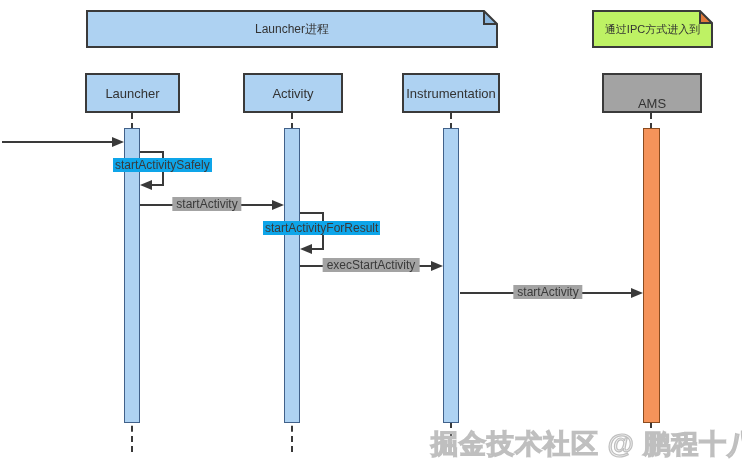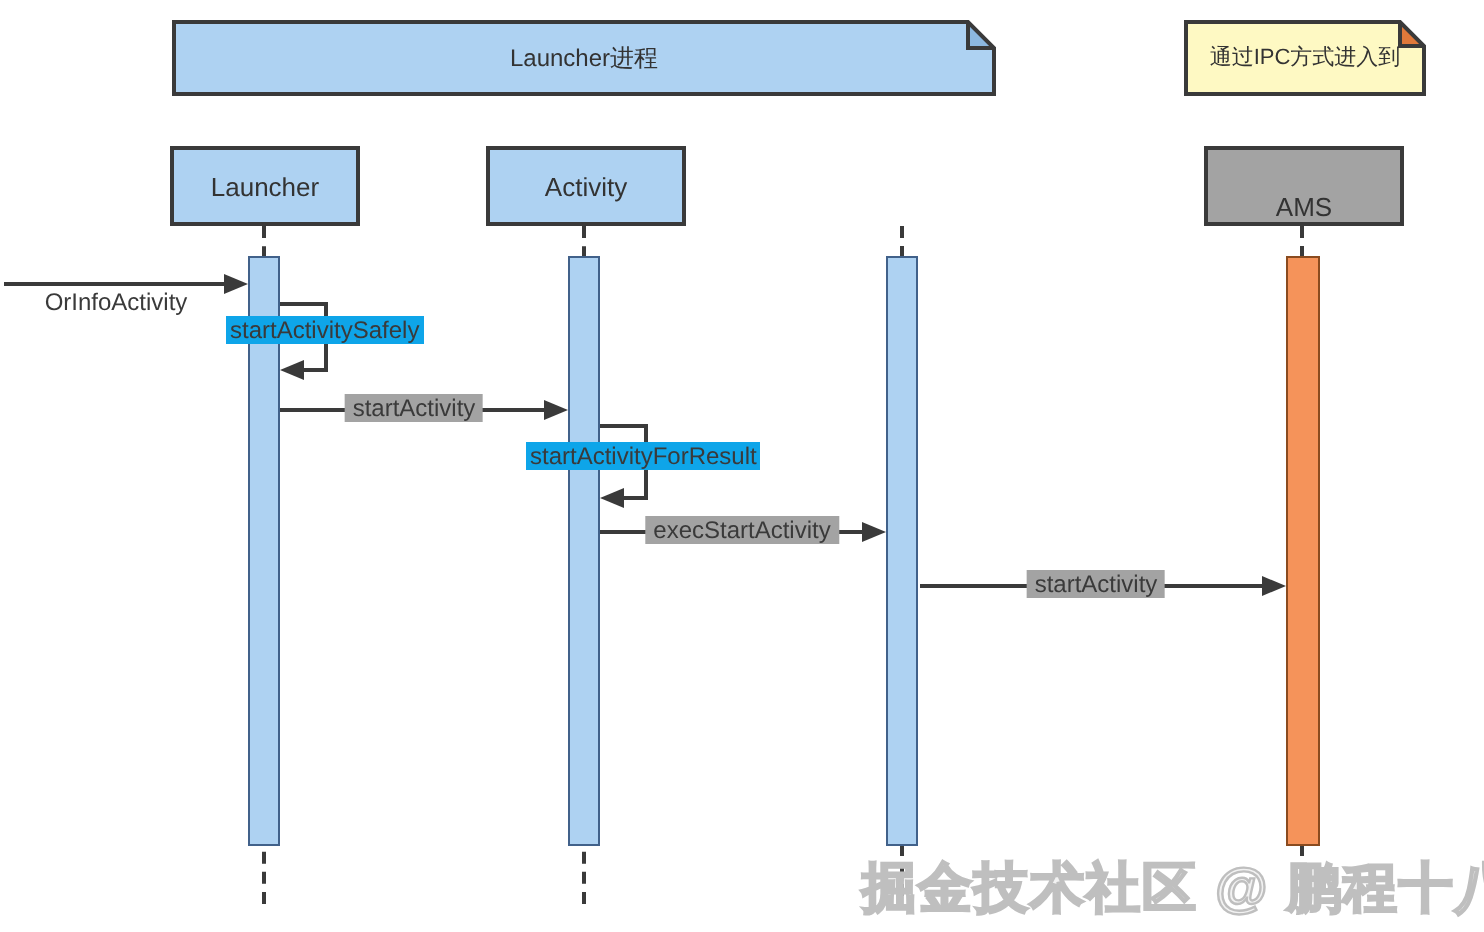--- a/index.html
+++ b/index.html
@@ -24,21 +24,21 @@
     display: flex;
     align-items: center;
     justify-content: center;
     text-align: center;
     font-size: 12px;
     color: #333;
   }
   .note-big { left: 86px; top: 10px; width: 412px; height: 38px; }
   .note-ipc {
     left: 592px; top: 10px; width: 121px; height: 38px;
-    background: #fef9c3;
+    background: #bef264;
     flex-direction: column;
     font-size: 11px;
     line-height: 13px;
   }
   .fold {
     position: absolute;
     top: -2px; right: -2px;
   }
   
   .head {
@@ -150,32 +150,34 @@
   <div class="dash" style="left:291px; top:113px; height:339px;"></div>
   <div class="dash" style="left:450px; top:113px; height:335px;"></div>
   <div class="dash" style="left:650px; top:113px; height:335px;"></div>
 
   <div class="head" style="left:85px; width:95px;">
     <span>Launcher</span>
   </div>
   <div class="head" style="left:243px; width:100px;">
     <span>Activity</span>
   </div>
+  <div class="head" style="left:402px; width:98px;">
+    <span>Instrumentation</span>
+  </div>
   <div class="head head-ams" style="left:602px; width:100px;">
     <span>AMS</span>
   </div>
 
   <div class="bar" style="left:124px;"></div>
   <div class="bar" style="left:284px;"></div>
   <div class="bar" style="left:443px;"></div>
   <div class="bar bar-ams" style="left:643px;"></div>
 
   <div class="mline" style="left:2px; top:141px; width:111px;"></div>
   <div class="arr-r" style="left:112px; top:137px;"></div>
-  <div class="mlabel" style="left:2px; top:144px; width:112px; text-align:center;">OrInfoActivity</div>
 
   <div class="mline" style="left:140px; top:151px; width:24px;"></div>
   <div class="vline" style="left:162px; top:151px; height:35px;"></div>
   <div class="mline" style="left:151px; top:184px; width:12px;"></div>
   <div class="arr-l" style="left:140px; top:180px;"></div>
   <div class="mlabel mlabel-self" style="left:113px; top:158px;">startActivitySafely</div>
 
   <div class="mline" style="left:140px; top:204px; width:133px;"></div>
   <div class="arr-r" style="left:272px; top:200px;"></div>
   <div class="mlabel mlabel-center" style="left:207px; top:197px;">startActivity</div>

